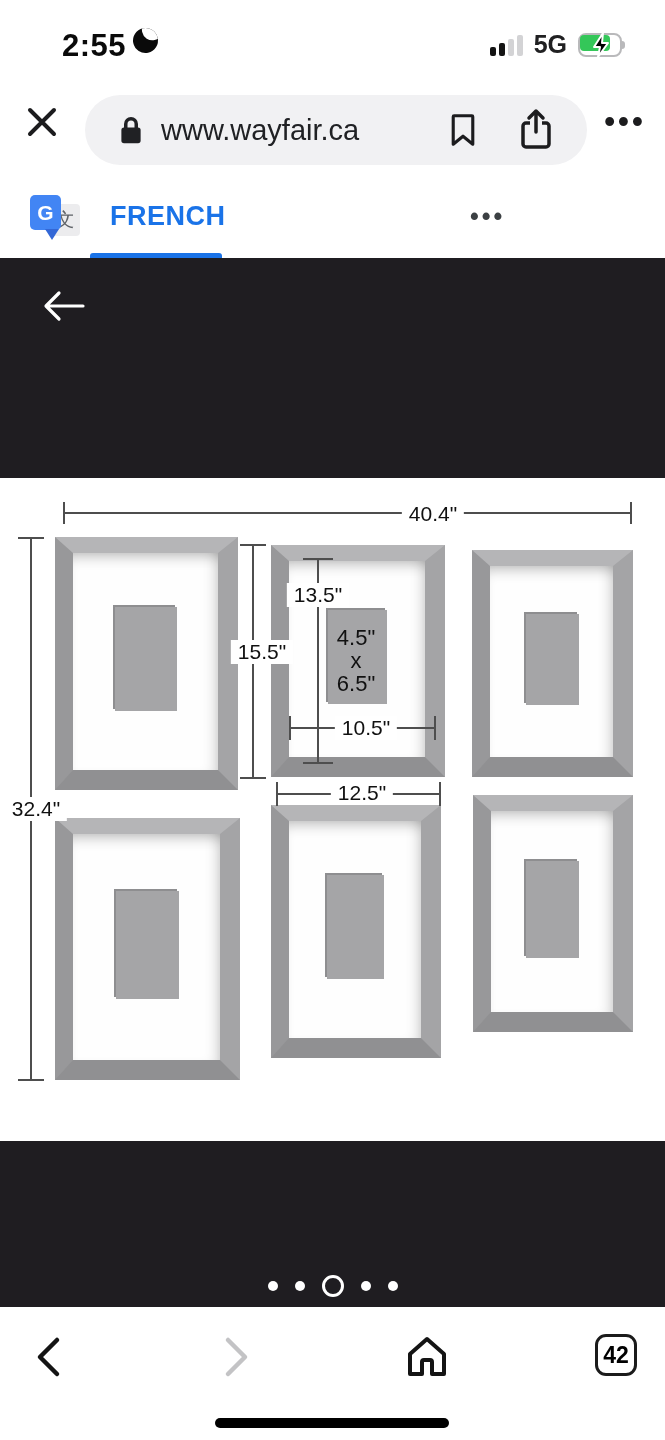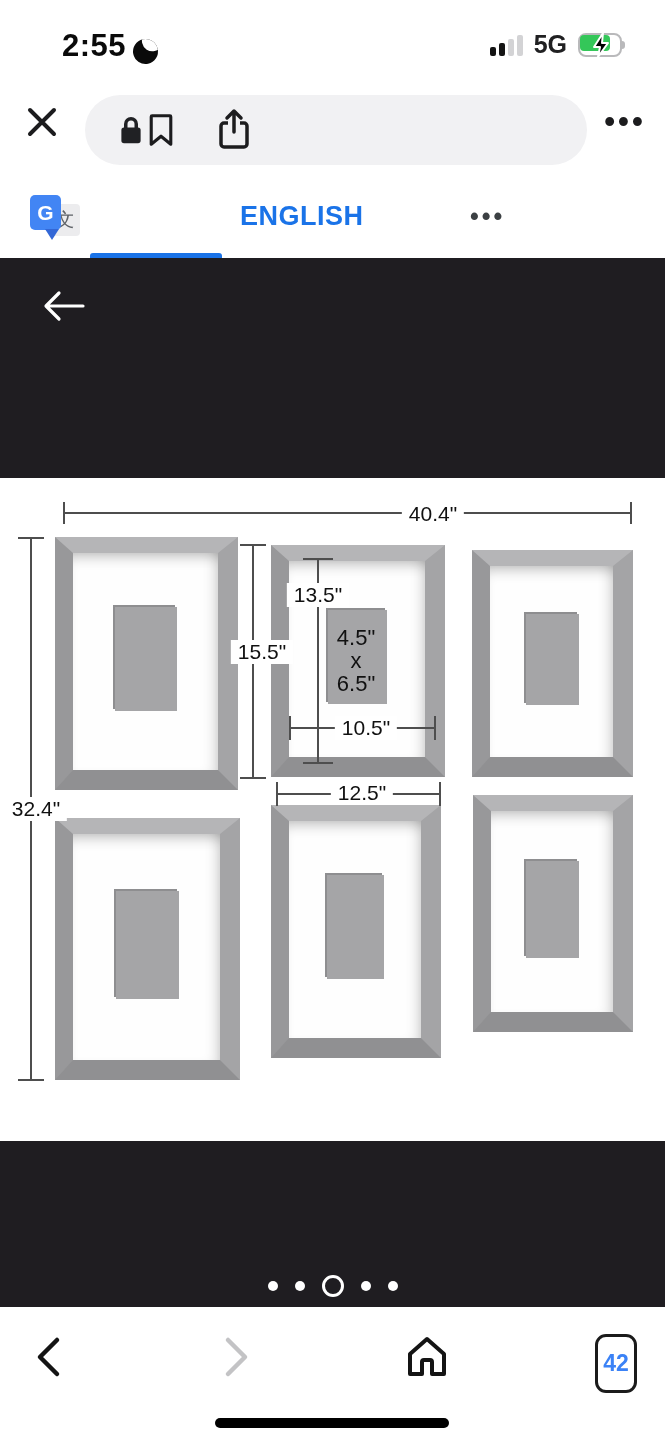--- a/index.html
+++ b/index.html
@@ -5,21 +5,21 @@
   * { margin:0; padding:0; box-sizing:border-box; }
   html,body { width:665px; height:1440px; }
   body {
     font-family:"Liberation Sans","DejaVu Sans",sans-serif;
     background:#fff; position:relative; overflow:hidden;
     -webkit-font-smoothing:antialiased;
   }
 
   
   .status-bar { position:absolute; top:0; left:0; width:665px; height:88px; background:#fff; }
-  .sb-left { position:absolute; left:62px; top:28px; display:flex; align-items:flex-end; gap:7px; }
+  .sb-left { position:absolute; left:62px; top:28px; display:flex; align-items:flex-start; gap:7px; }
   .sb-time { font-size:31px; font-weight:700; color:#0a0a0a; letter-spacing:.5px; }
   .moon { width:25px; height:25px; border-radius:50%; background:#0a0a0a; position:relative; overflow:hidden; transform:rotate(-12deg); }
   .moon::after { content:""; position:absolute; width:21px; height:21px; border-radius:50%; background:#fff; top:-7px; right:-7px; }
   .sb-right { position:absolute; right:40px; top:30px; display:flex; align-items:center; gap:11px; }
   .sig { display:flex; align-items:flex-end; gap:3px; height:22px; }
   .sig i { display:block; width:6px; border-radius:2px; }
   .sig i:nth-child(1){height:9px;background:#141414;}
   .sig i:nth-child(2){height:13px;background:#141414;}
   .sig i:nth-child(3){height:17px;background:#d3d3d5;}
   .sig i:nth-child(4){height:21px;background:#d3d3d5;}
@@ -74,21 +74,21 @@
   .dtick-h { position:absolute; height:2px; background:#4e4e4e; width:26px; }
   .dlabel { position:absolute; transform:translate(-50%,-50%); background:#fff; padding:0 7px; font-size:21px; color:#111; white-space:nowrap; z-index:3; }
   .photo-size-label { position:absolute; left:356px; top:148px; transform:translateX(-50%); text-align:center; font-size:22px; color:#111; line-height:23px; z-index:3; }
 
   
   .bottom-nav { position:absolute; top:1307px; left:0; width:665px; height:133px; background:#fff; }
   .nav-btn { position:absolute; top:22px; width:56px; height:56px; display:flex; align-items:center; justify-content:center; }
   .nav-back { left:20px; }
   .nav-fwd { left:209px; }
   .nav-home { left:399px; }
-  .tab-box { position:absolute; left:595px; top:27px; width:42px; height:59px; border:3.5px solid #1b1b1b; border-radius:11px; display:flex; align-items:center; justify-content:center; font-size:23px; font-weight:600; color:#3b82f6; }
+  .tab-box { position:absolute; left:595px; top:27px; width:42px; height:42px; border:3.5px solid #1b1b1b; border-radius:11px; display:flex; align-items:center; justify-content:center; font-size:23px; font-weight:600; color:#000000; }
   .home-indicator { position:absolute; left:215px; top:111px; width:234px; height:10px; background:#000; border-radius:5px; }
 </style>
 </head>
 <body>
 
 <div class="status-bar">
   <div class="sb-left">
     <span class="sb-time">2:55</span>
     <span class="moon"></span>
   </div>
@@ -115,20 +115,21 @@
   <div class="close-btn">
     <svg width="34" height="34" viewBox="0 0 34 34">
       <path d="M5 5 L29 29 M29 5 L5 29" stroke="#1c1c1e" stroke-width="4" stroke-linecap="round"></path>
     </svg>
   </div>
   <div class="omnibox">
     <svg class="lock" width="28" height="32" viewBox="0 0 32 36">
       <path d="M10 17 v-6 a6 6 0 0 1 12 0 v6" fill="none" stroke="#202124" stroke-width="4"></path>
       <rect x="5" y="15" width="22" height="18" rx="3" fill="#202124"></rect>
     </svg>
+    <span class="url-text">www.wayfair.ca</span>
     <span class="omni-icons">
       <svg width="32" height="40" viewBox="0 0 36 44">
         <path d="M8 6 h20 a1 1 0 0 1 1 1 v31 l-11 -9 l-11 9 V7 a1 1 0 0 1 1 -1 z" fill="none" stroke="#1c1c1e" stroke-width="3.5" stroke-linejoin="round"></path>
       </svg>
       <svg width="38" height="44" viewBox="0 0 38 44">
         <path d="M13 15 H9 a3 3 0 0 0 -3 3 v18 a3 3 0 0 0 3 3 h20 a3 3 0 0 0 3 -3 V18 a3 3 0 0 0 -3 -3 h-4" fill="none" stroke="#1c1c1e" stroke-width="3.5"></path>
         <path d="M19 24 V4 M12 10 L19 3 L26 10" fill="none" stroke="#1c1c1e" stroke-width="3.5" stroke-linejoin="round" stroke-linecap="round"></path>
       </svg>
     </span>
   </div>
@@ -136,21 +137,21 @@
     <span>•••</span>
   </div>
 </div>
 
 <div class="translate-bar">
   <div class="gt-icon">
     <span class="gt-gray">文</span>
     <span class="gt-blue">G</span>
     <span class="gt-tail"></span>
   </div>
-  <div class="lang-tab tab-english">ENGLISH</div>
+  <div class="lang-tab tab-french">FRENCH</div>
   <div class="tab-underline"></div>
   <div class="trans-more">•••</div>
 </div>
 
 <div class="hero-top">
   <div class="hero-back">
     <svg width="46" height="40" viewBox="0 0 46 40">
       <path d="M42 20 H6 M18 7 L5 20 L18 33" fill="none" stroke="#fff" stroke-width="3.2" stroke-linecap="round" stroke-linejoin="round"></path>
     </svg>
   </div>

